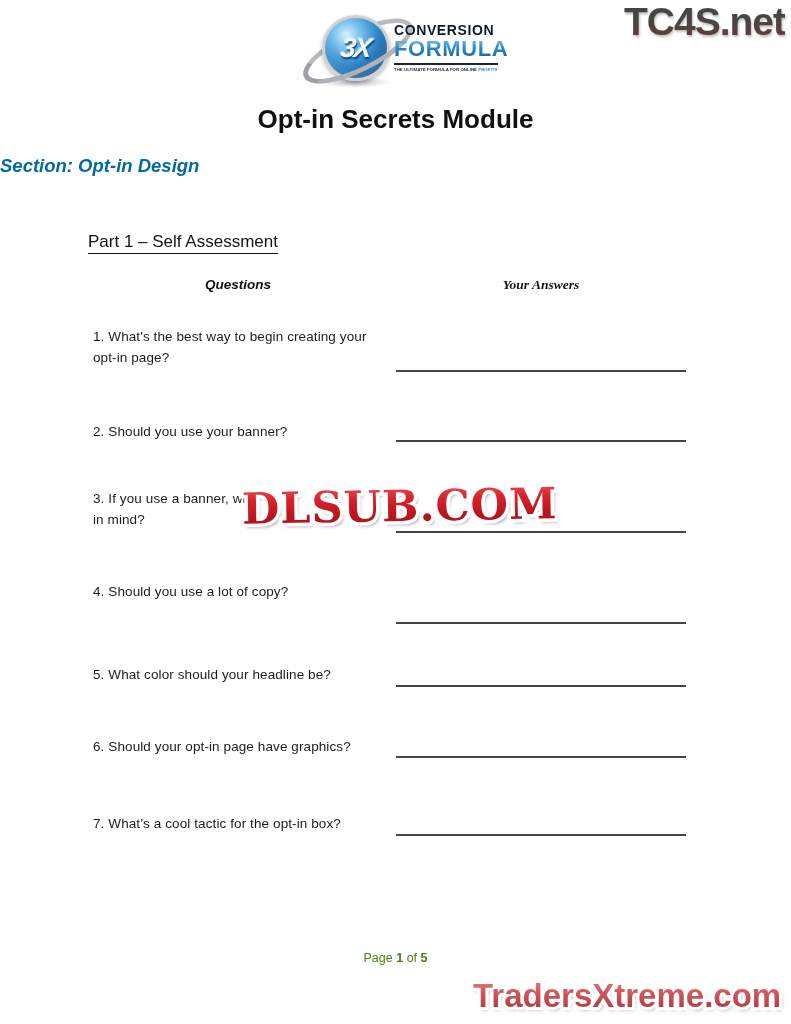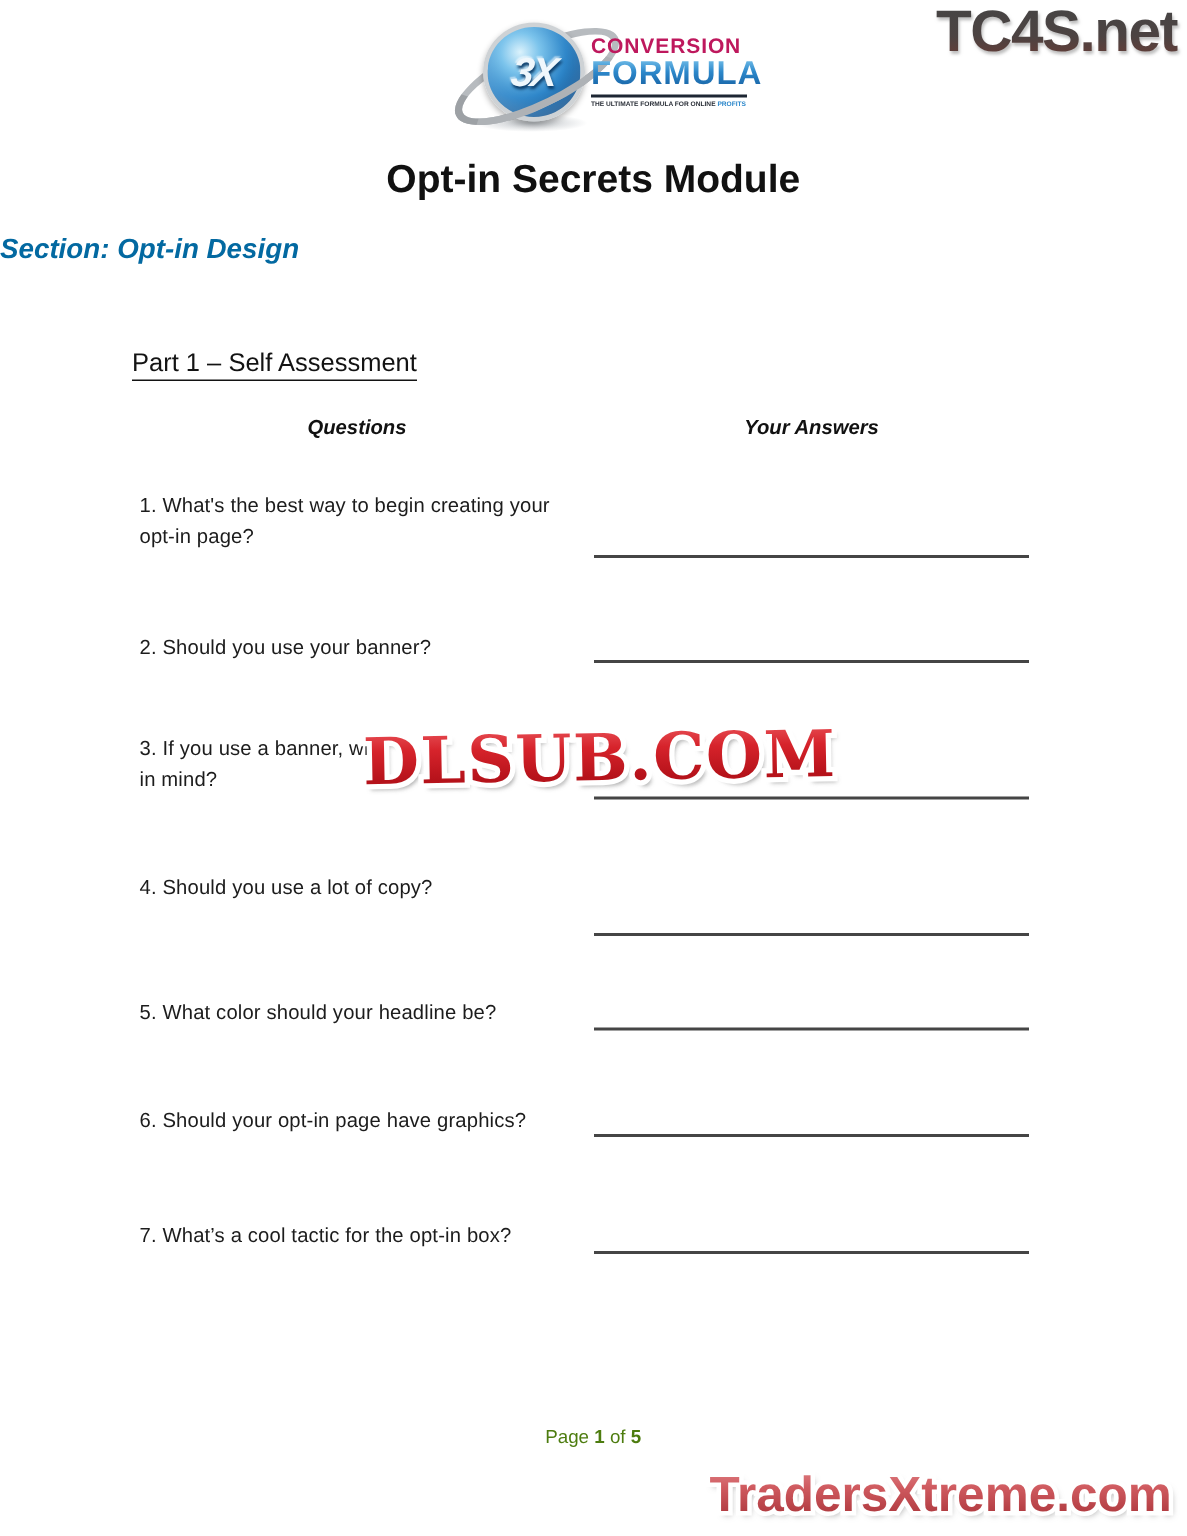--- a/index.html
+++ b/index.html
@@ -16,21 +16,21 @@
     border:5px solid #b7bbbf; border-radius:50%; transform:rotate(-26deg); }
   .orbit-back { z-index:1; }
   .orbit-front { z-index:3; border-color:transparent; border-bottom-color:#aeb2b6; border-left-color:#9da1a5; }
   .logo-sphere { position:absolute; left:10px; top:13px; width:62px; height:60px; border-radius:50%;
     background:radial-gradient(circle at 35% 28%, #dbf2fc 0%, #7cc4ec 22%, #2e86c9 52%, #0d4d8a 82%, #0a3a67 100%);
     border:3px solid #ced2d5; box-shadow:0 2px 4px rgba(0,0,0,.3), inset 0 -6px 10px rgba(255,255,255,.18);
     z-index:2; display:flex; align-items:center; justify-content:center; }
   .logo-monogram { font-size:27px; font-weight:bold; font-style:italic; letter-spacing:-2px;
     color:#eff7fc; transform:skewX(-8deg); text-shadow:1px 2px 2px #0a3a67, -1px -1px 1px rgba(255,255,255,.55); }
   .logo-textblock { position:absolute; left:82px; top:21px; z-index:4; }
-  .brand-line1 { font-size:14px; font-weight:bold; letter-spacing:.6px; color:#be185d; line-height:1.1; }
+  .brand-line1 { font-size:14px; font-weight:bold; letter-spacing:.6px; color:#0f172a; line-height:1.1; }
   .brand-line2 { font-size:22px; font-weight:bold; letter-spacing:.6px; line-height:1;
     background:linear-gradient(180deg,#7ec7ee 0%,#2d88cb 45%,#145d9e 100%);
     -webkit-background-clip:text; background-clip:text; color:transparent; }
   .brand-divider { width:104px; height:2px; background:#1d2633; margin-top:3px; }
   .brand-tagline { margin-top:2px; font-size:8px; font-weight:bold; color:#2a2f38;
     white-space:nowrap; transform:scale(.55); transform-origin:0 0; }
   .brand-tagline .accent { color:#2d88cb; }
 
   
   .tc4s { position:absolute; right:6px; top:0; font-size:39px; font-weight:bold; letter-spacing:-1px;
@@ -45,21 +45,21 @@
                  font-size:18.5px; font-weight:bold; font-style:italic; color:#0369a1; }
   .doc-tagline { position:absolute; top:196px; left:0; width:100%; text-align:center;
                  font-size:17px; font-weight:bold; font-style:italic; color:#2f5fa5; }
   .part-heading { position:absolute; left:88px; top:232px; font-size:17px; color:#131313;
                  border-bottom:1.5px solid #131313; padding-bottom:1px; }
 
   
   .col-header { position:absolute; top:277px; transform:translateX(-50%);
                 font-size:13.5px; font-weight:bold; font-style:italic; color:#111; }
   .col-questions { left:238px;text-align:center; }
-  .col-answers   { left:541px; }
+  .col-answers   { left:541px;font-family:Liberation Serif, serif; }
   .q-text { position:absolute; left:93px; width:320px; font-size:13.5px; line-height:21px;
             color:#1c1c1c; white-space:pre-line; letter-spacing:.1px; }
   .a-line { position:absolute; left:396px; width:290px; height:2px; background:#454545; }
 
   
   .dlsub { position:absolute; left:242px; top:481px; z-index:6; transform:rotate(-1deg); }
   .dlsub span { font-family:"DejaVu Serif", serif; font-weight:bold; font-size:43px; letter-spacing:1px; white-space:nowrap; }
   .dlsub .stroke { position:absolute; left:0; top:0; color:#fff; -webkit-text-stroke:7px #ffffff;
                    text-shadow:3px 4px 3px rgba(105,105,105,.55); }
   .dlsub .fill { position:relative; background:linear-gradient(180deg,#ec5a60 0%,#d6232b 35%,#b5121a 75%,#c31d24 100%);

